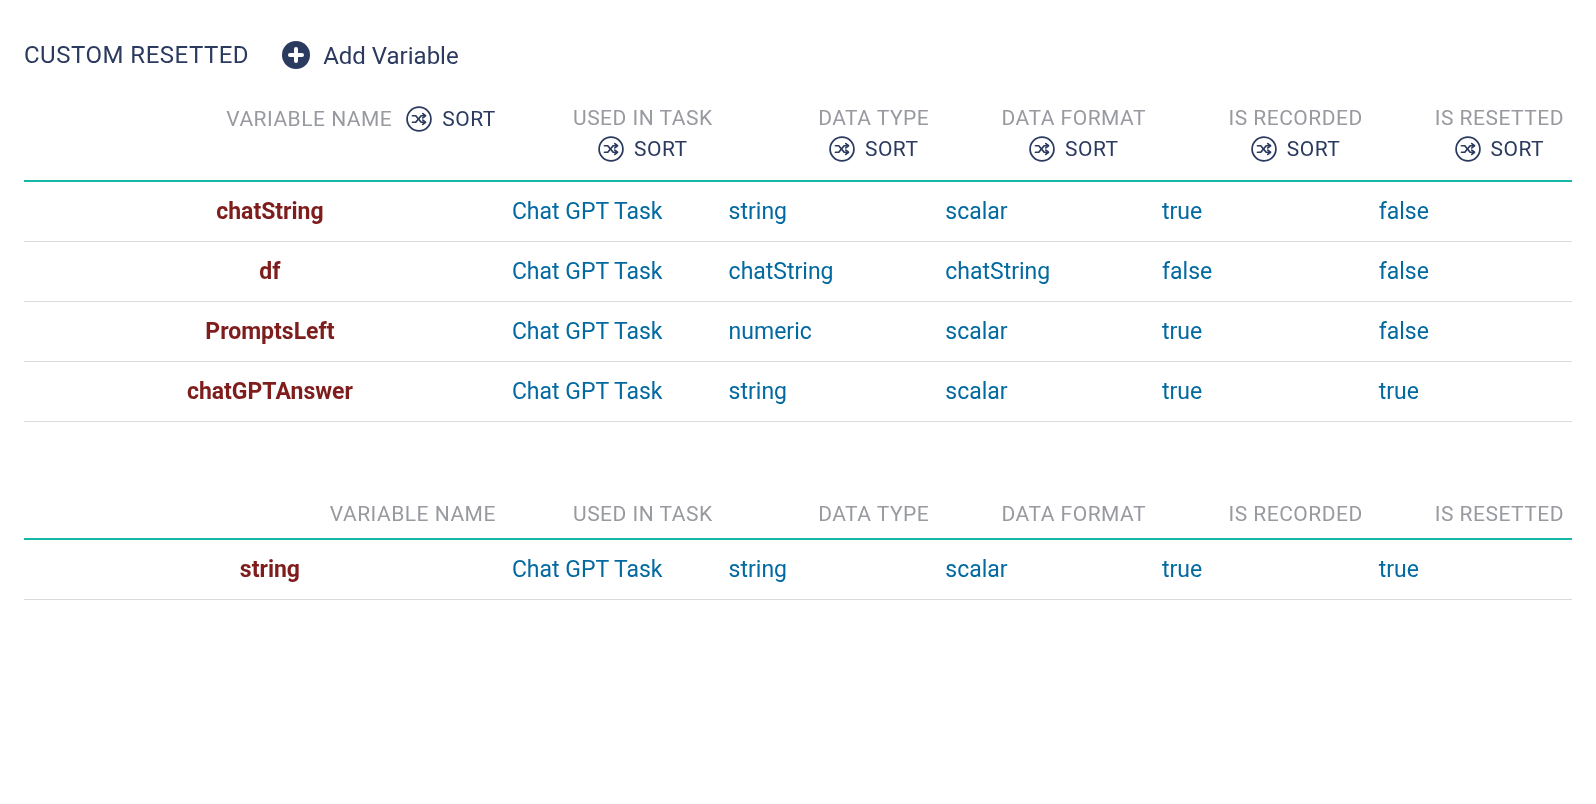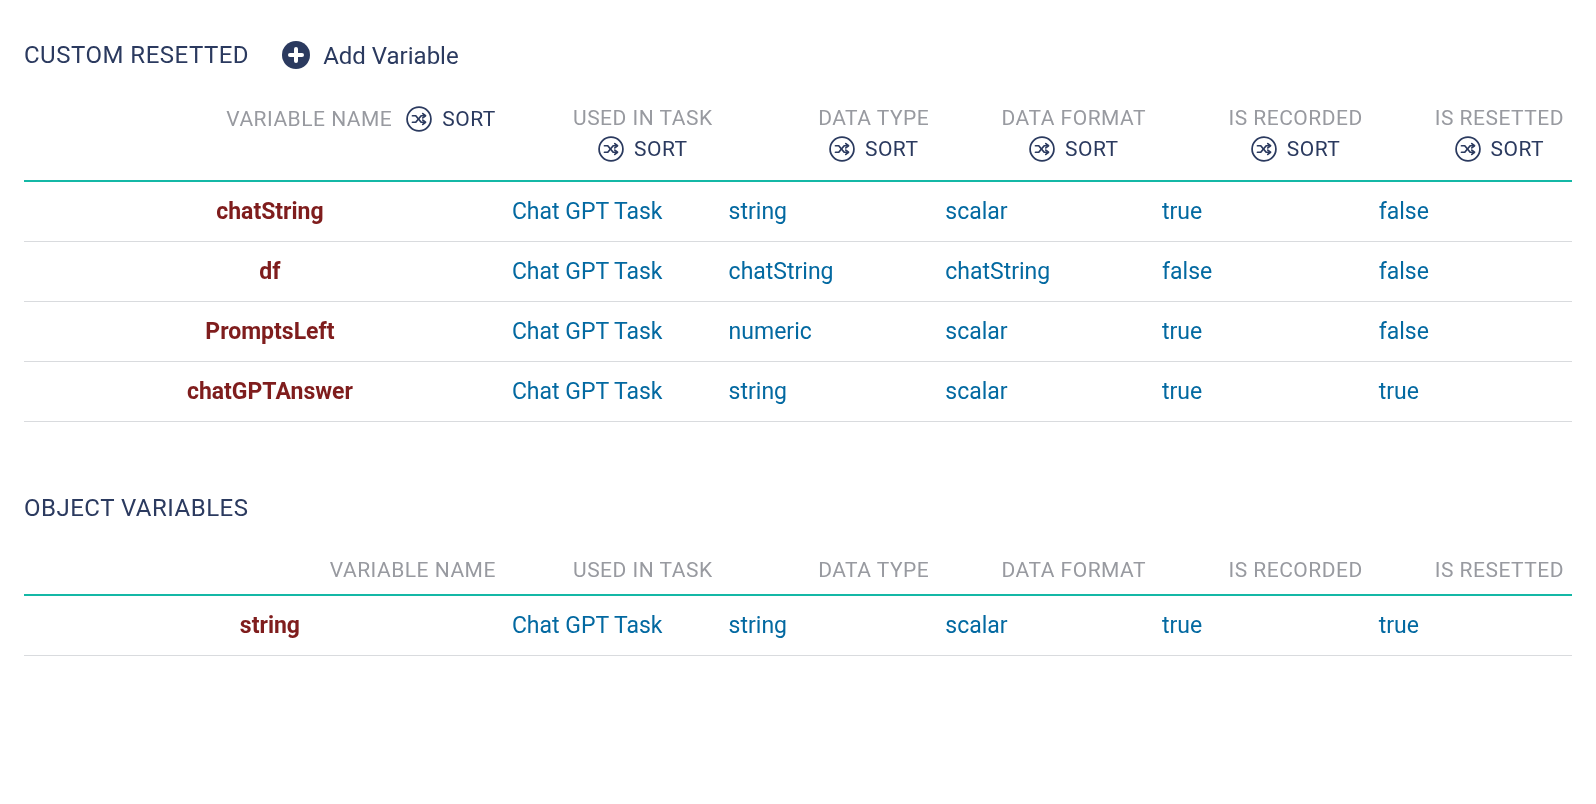--- a/index.html
+++ b/index.html
@@ -252,23 +252,20 @@
         <td>string</td>
         <td>scalar</td>
         <td>true</td>
         <td>true</td>
       </tr>
     </tbody>
   </table>
 </div>
 
 <div class="section">
-  <div class="section-header">
-    <span class="section-title">OBJECT VARIABLES</span>
-  </div>
 
   <table>
     <colgroup>
       <col class="col-name">
         <col class="col-task">
         <col class="col-type">
         <col class="col-fmt">
         <col class="col-rec">
         <col class="col-reset">
     </colgroup>

